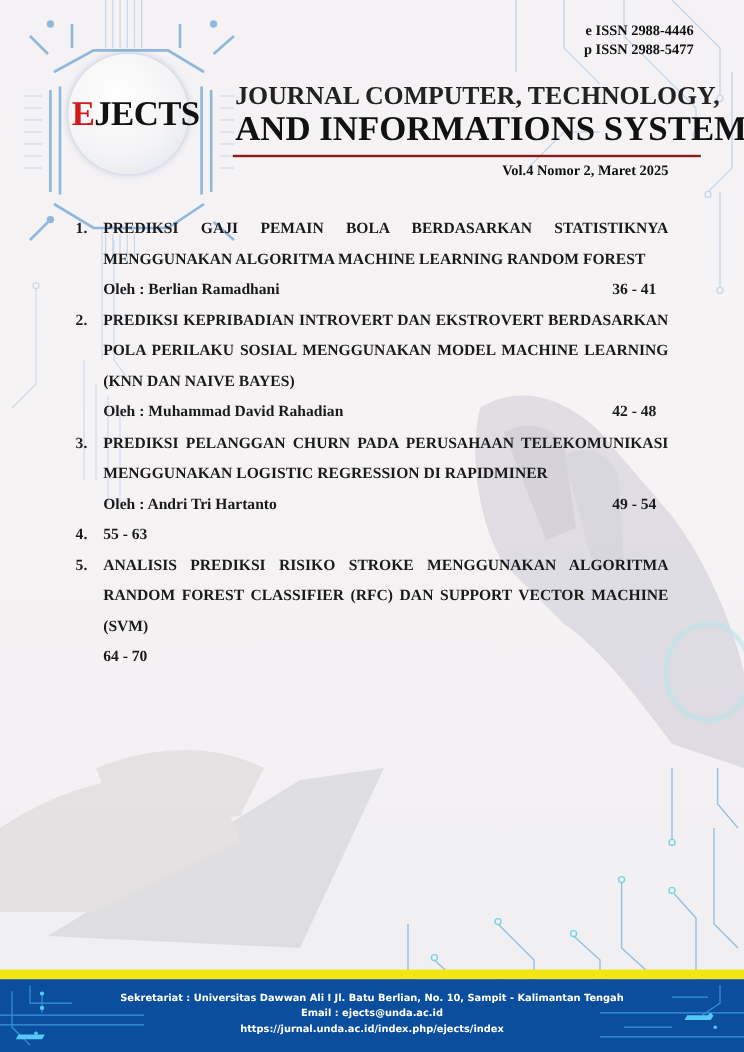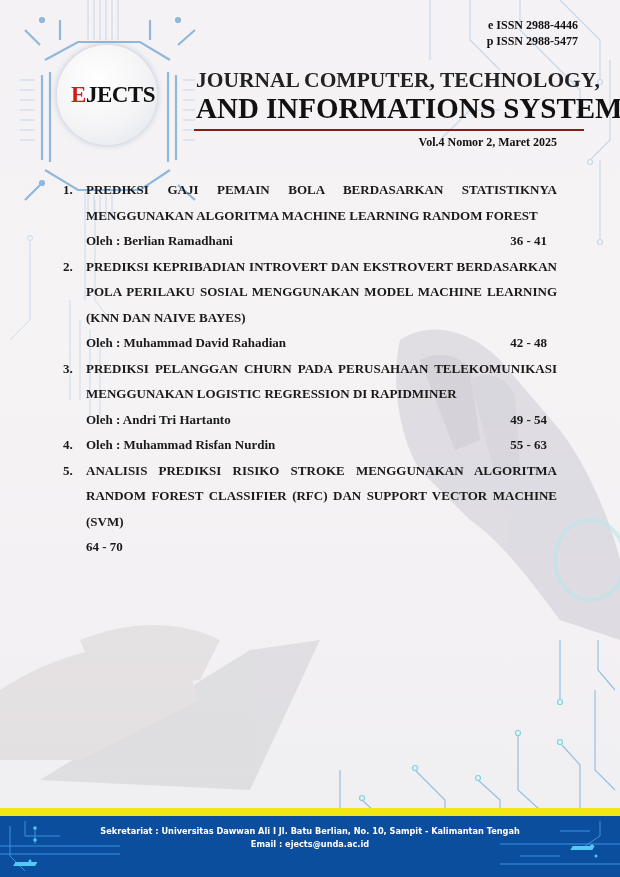--- a/index.html
+++ b/index.html
@@ -14,21 +14,21 @@
 
     
     .logo-wrap { position: absolute; left: 22px; top: 0; width: 150px; height: 200px; }
     .logo-circle {
       position: absolute; left: 35px; top: 45px; width: 100px; height: 100px;
       border-radius: 50%;
       background: radial-gradient(circle at 40% 35%, #ffffff 0%, #f4f4f6 55%, #dfe3ea 100%);
       box-shadow: 0 0 6px rgba(120,150,190,0.5);
       display: flex; align-items: center; justify-content: center;
     }
-    .logo-text { font-family: "Liberation Serif", serif; font-weight: bold; font-size: 23px; color: #111; letter-spacing: -0.5px; margin-left: 12px; }
+    .logo-text { font-family: "Liberation Serif", serif; font-weight: bold; font-size: 29px; color: #111; letter-spacing: -0.5px; margin-left: 12px; }
     .logo-text .e { color: #d11a1a; }
 
     
     .issn { position: absolute; right: 42px; top: 17px; text-align: right; font-weight: bold; font-size: 12px; line-height: 16px; color: #111; }
     .journal-title1 { position: absolute; left: 196px; top: 68px; font-weight: bold; font-size: 21.5px; color: #222; letter-spacing: 0px; white-space: nowrap; }
     .journal-title2 { position: absolute; left: 196px; top: 92px; font-weight: bold; font-size: 29px; color: #111; white-space: nowrap; }
     .title-rule { position: absolute; left: 194px; top: 129px; width: 390px; height: 2px; background: #8a1c1c; }
     .volume { position: absolute; right: 63px; top: 135px; font-family: Liberation Serif, serif; font-weight: bold; font-size: 12px; color: #111; }
 
     
@@ -163,21 +163,20 @@
     <span class="toc-num">3.</span>
     <div class="toc-title">PREDIKSI PELANGGAN CHURN PADA PERUSAHAAN TELEKOMUNIKASI MENGGUNAKAN LOGISTIC REGRESSION DI RAPIDMINER</div>
     <div class="toc-author-row">
       <span>Oleh : Andri Tri Hartanto</span>
       <span>49 - 54</span>
     </div>
   </div>
   <div class="toc-item">
     <span class="toc-num">4.</span>
     <div class="toc-author-row">
-      <span>Oleh : Muhammad Risfan Nurdin</span>
       <span>55 - 63</span>
     </div>
   </div>
   <div class="toc-item">
     <span class="toc-num">5.</span>
     <div class="toc-title">ANALISIS PREDIKSI RISIKO STROKE MENGGUNAKAN ALGORITMA RANDOM FOREST CLASSIFIER (RFC) DAN SUPPORT VECTOR MACHINE (SVM)</div>
     <div class="toc-author-row">
       <span>64 - 70</span>
     </div>
   </div>
@@ -204,14 +203,15 @@
       <circle cx="30" cy="45" r="1.5"></circle>
       <circle cx="592" cy="30" r="1.8"></circle>
       <circle cx="596" cy="40" r="1.5"></circle>
       <rect x="42" y="46" width="22" height="4" transform="skewX(-30)"></rect>
       <rect x="560" y="30" width="22" height="4" transform="skewX(-30) translate(30,0)"></rect>
     </g>
   </svg>
   <div class="footer-text">
     <div>Sekretariat : Universitas Dawwan Ali I Jl. Batu Berlian, No. 10, Sampit - Kalimantan Tengah</div>
     <div>Email : ejects@unda.ac.id</div>
+    <div>https://jurnal.unda.ac.id/index.php/ejects/index</div>
   </div>
 </div>
 
 </body></html>

